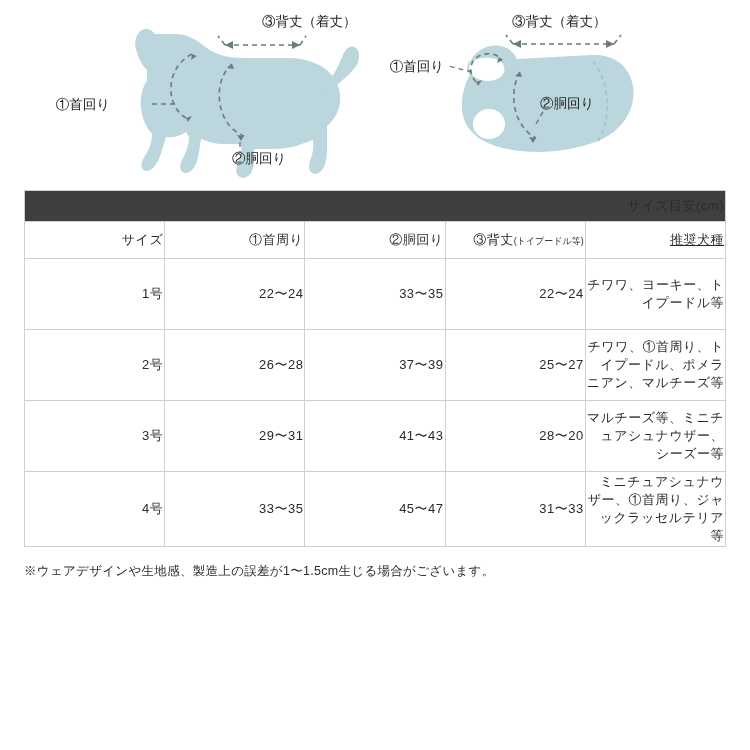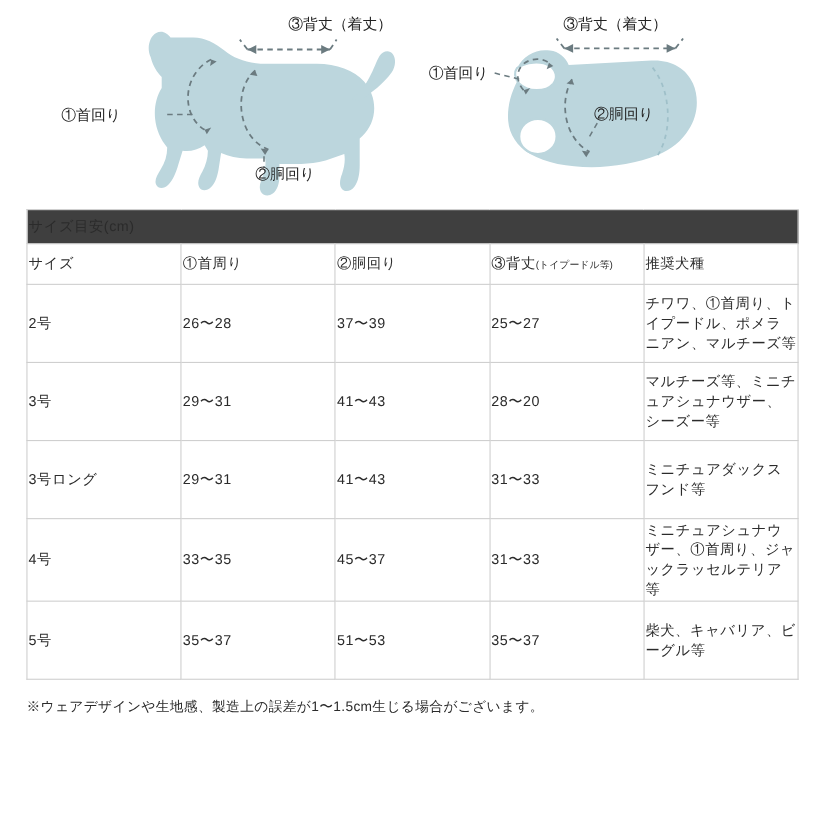--- a/index.html
+++ b/index.html
@@ -28,21 +28,21 @@
 
   
   .size-table {
     width: 702px;
     margin: 0 auto;
     border-collapse: collapse;
     table-layout: fixed;
   }
   .size-table th, .size-table td {
     border: 1px solid #cfcfcf;
-    text-align: left;
+    text-align: right;
     vertical-align: middle;
     font-size: 13px;
     color: #2b2b2b;
     letter-spacing: 0.5px;
   }
   .table-title {
     background: #3f3f3f;
     color: #ffffff;
     font-size: 14.5px;
     font-weight: normal;
@@ -60,21 +60,21 @@
     font-size: 9px;
     letter-spacing: 0;
   }
   .body-row td {
     height: 68px;
   }
   .col-size { width: 86px; }
   .col-neck { width: 84px; }
   .col-chest { width: 84px; }
   .col-back { width: 118px; }
-  .col-breed { width: 330px; }
+  .col-breed { width: 330px; text-decoration: underline; }
 
   .breed-cell {
     font-size: 12.5px;
     letter-spacing: 0.5px;
   }
 
   
   .notes {
     width: 702px;
     margin: 14px auto 0 auto;
@@ -231,52 +231,45 @@
     <tr class="head-row">
       <th class="col-size">サイズ</th>
       <th class="col-neck">①首周り</th>
       <th class="col-chest">②胴回り</th>
       <th class="col-back"><span>③背丈</span><span class="head-small">(トイプードル等)</span></th>
       <th class="col-breed">推奨犬種</th>
     </tr>
   </thead>
   <tbody>
     <tr class="body-row">
+      <td>1号</td>
+      <td>22〜24</td>
+      <td>33〜35</td>
+      <td>22〜24</td>
+      <td class="breed-cell">チワワ、ヨーキー、トイプードル等</td>
+    </tr>
+    <tr class="body-row">
       <td>2号</td>
       <td>26〜28</td>
       <td>37〜39</td>
       <td>25〜27</td>
       <td class="breed-cell">チワワ、①首周り、トイプードル、ポメラニアン、マルチーズ等</td>
     </tr>
     <tr class="body-row">
       <td>3号</td>
       <td>29〜31</td>
       <td>41〜43</td>
       <td>28〜20</td>
       <td class="breed-cell">マルチーズ等、ミニチュアシュナウザー、シーズー等</td>
     </tr>
     <tr class="body-row">
-      <td>3号ロング</td>
-      <td>29〜31</td>
-      <td>41〜43</td>
-      <td>31〜33</td>
-      <td class="breed-cell">ミニチュアダックスフンド等</td>
-    </tr>
-    <tr class="body-row">
       <td>4号</td>
       <td>33〜35</td>
-      <td>45〜37</td>
+      <td>45〜47</td>
       <td>31〜33</td>
       <td class="breed-cell">ミニチュアシュナウザー、①首周り、ジャックラッセルテリア等</td>
-    </tr>
-    <tr class="body-row">
-      <td>5号</td>
-      <td>35〜37</td>
-      <td>51〜53</td>
-      <td>35〜37</td>
-      <td class="breed-cell">柴犬、キャバリア、ビーグル等</td>
     </tr>
   </tbody>
 </table>
 
 <div class="notes">
   <div>※ウェアデザインや生地感、製造上の誤差が1〜1.5cm生じる場合がございます。</div>
 </div>
 
 </body></html>

